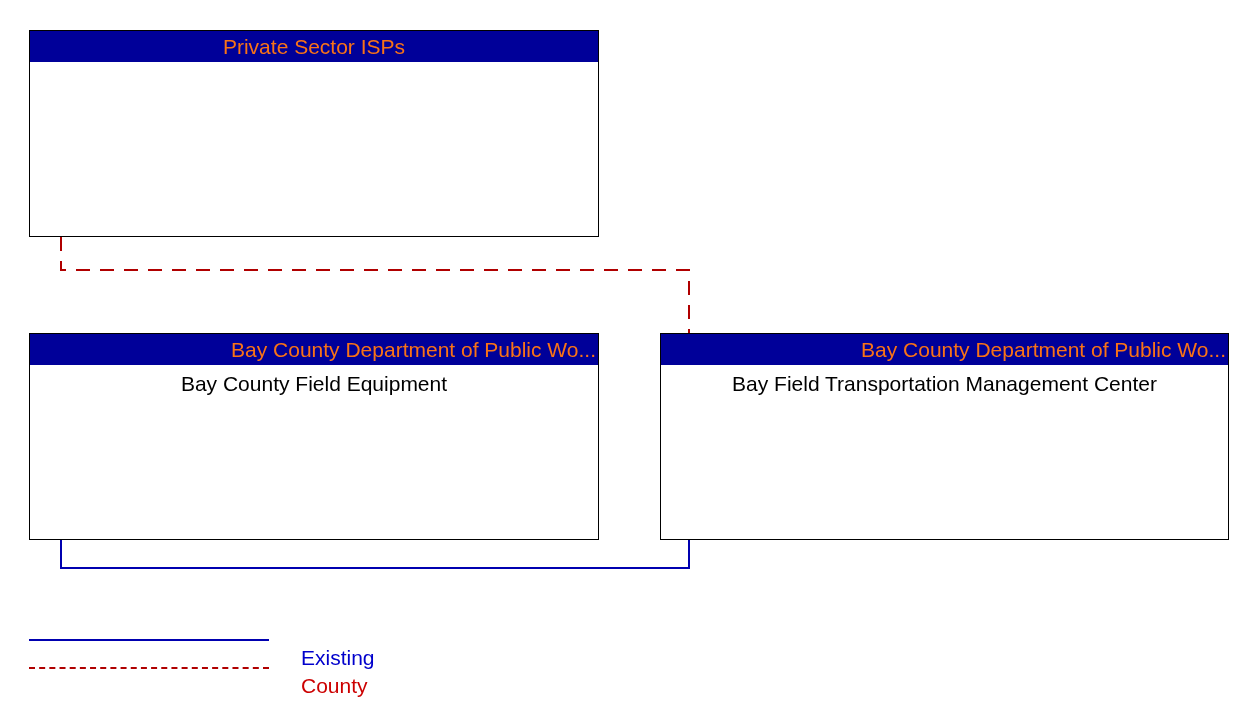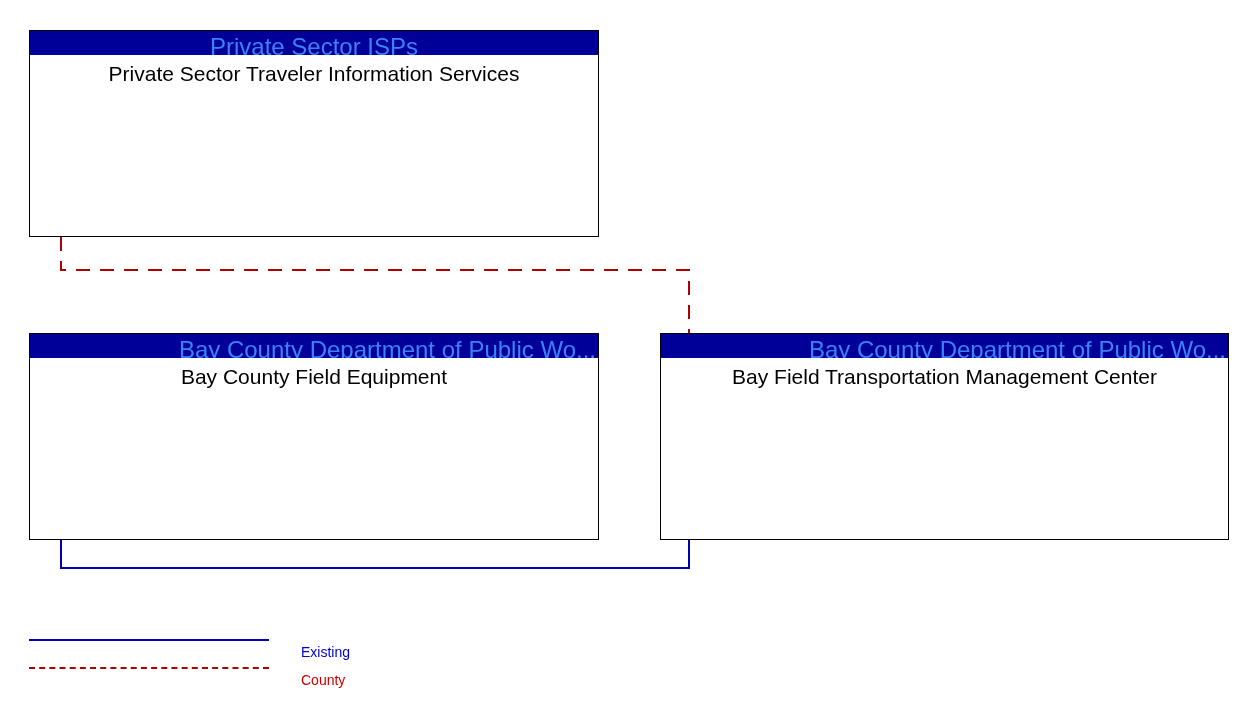--- a/index.html
+++ b/index.html
@@ -34,24 +34,24 @@
   
   .node {
     position: absolute;
     box-sizing: border-box;
     border: 1px solid #000000;
     background: #ffffff;
     z-index: 2;
   }
   .node-header {
     box-sizing: border-box;
-    height: 24px;
+    height: 31px;
     background: #000099;
-    color: #3b82f6;
-    font-size: 24px;
+    color: #f97316;
+    font-size: 21px;
     line-height: 31px;
     text-align: center;
     white-space: nowrap;
     overflow: hidden;
     padding: 0 2px;
   }
   .node-header.truncated {
     text-align: right;
   }
   .node-body {
@@ -89,43 +89,42 @@
   }
   .legend-swatch.existing {
     border-top: 2px solid #0000b0;
   }
   .legend-swatch.planned {
     border-top: 2px dashed #b00000;
   }
   .legend-label {
     position: absolute;
     left: 272px;
-    top: 12px;
-    font-size: 14px;
+    top: 18px;
+    font-size: 21px;
     line-height: 28px;
     white-space: nowrap;
   }
   .legend-label.existing { color: #0000cc; }
   .legend-label.planned  { color: #cc0000; }
 </style>
 </head>
 <body>
 
 <div id="canvas">
 
   <svg id="connectors" viewBox="0 0 1252 716" width="1252" height="716" xmlns="http://www.w3.org/2000/svg">
 
     <path d="M 61 237 L 61 270 L 689 270 L 689 333" fill="none" stroke="#B00000" stroke-width="2" stroke-dasharray="14,10"></path>
 
     <path d="M 61 540 L 61 568 L 689 568 L 689 540" fill="none" stroke="#0000B0" stroke-width="2"></path>
   </svg>
 
   <div class="node" id="node-isp">
     <div class="node-header">Private Sector ISPs</div>
-    <div class="node-body">Private Sector Traveler Information Services</div>
   </div>
 
   <div class="node" id="node-field">
     <div class="node-header truncated">Bay County Department of Public Wo...</div>
     <div class="node-body">Bay County Field Equipment</div>
   </div>
 
   <div class="node" id="node-tmc">
     <div class="node-header truncated">Bay County Department of Public Wo...</div>
     <div class="node-body">Bay Field Transportation Management Center</div>

